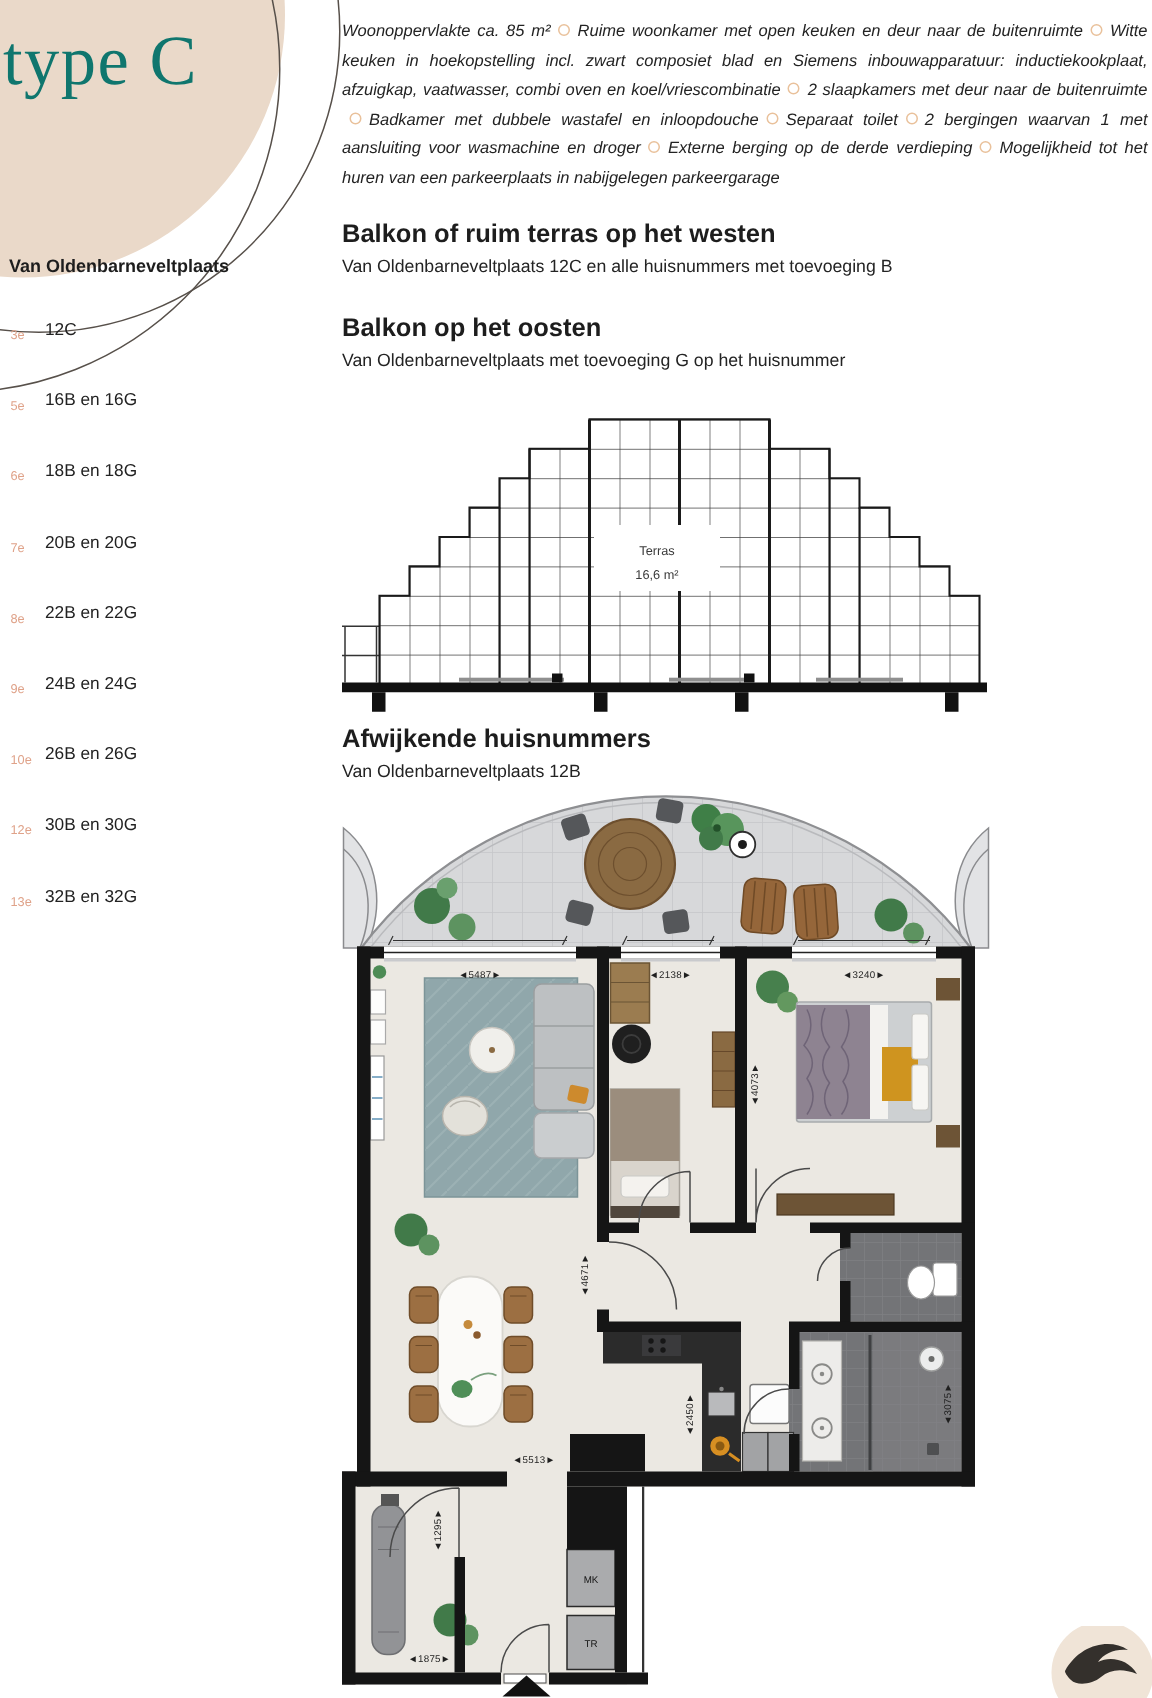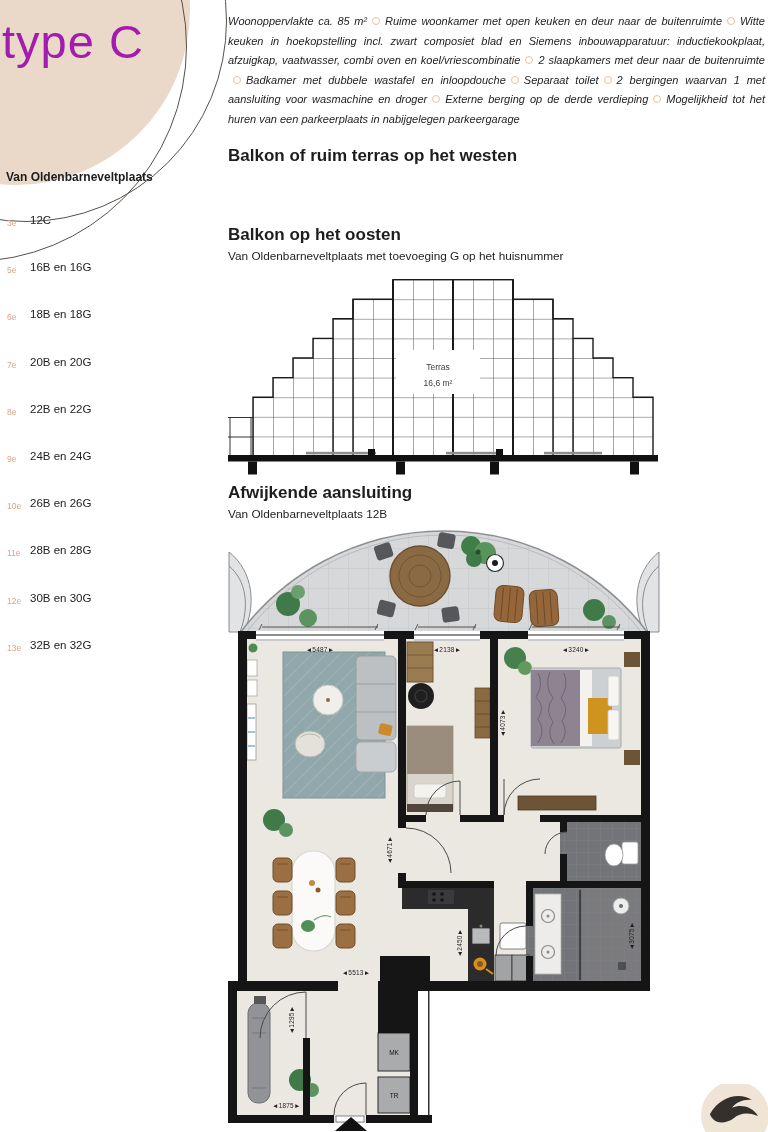--- a/index.html
+++ b/index.html
@@ -8,33 +8,33 @@
     background:#ffffff;color:#262626;
     font-family:"Liberation Sans",sans-serif;
   }
   
   .hero-fill{position:absolute;left:-160px;top:-165px;width:350px;height:350px;
     border-radius:50%;background:#ead9c9;}
   .hero-ring{position:absolute;border-radius:50%;border:1.2px solid #57504a;background:transparent;}
   .hero-ring.a{left:-175px;top:-180px;width:400px;height:400px;}
   .hero-ring.b{left:-245px;top:-170px;width:430px;height:430px;}
   .type-label{position:absolute;left:2px;top:14px;
-    font-family:Liberation Sans, sans-serif;font-size:47px;letter-spacing:1px;color:#a21caf;}
+    font-family:Liberation Serif, serif;font-size:47px;letter-spacing:1px;color:#0f766e;}
   
   .address-list{position:absolute;left:6px;top:170px;width:210px;}
   .address-title{font-size:12px;font-weight:bold;margin-bottom:3px;color:#1d1d1d;}
   .address-row{position:relative;padding-left:24px;font-size:11.5px;line-height:21.2px;color:#222;margin-top:26px;}
   .floor-sup{position:absolute;left:1px;top:3px;font-size:8.5px;color:#dfa289;}
   
   .main-col{position:absolute;left:228px;top:12px;width:537px;}
   .features{font-size:11px;line-height:19.6px;text-align:justify;color:#232323;font-style:italic;}
   .bullet{display:inline-block;width:6px;height:6px;border:1.5px solid #e9c19b;
     border-radius:50%;margin:0 5px;vertical-align:0px;}
   .sec{position:absolute;left:228px;width:537px;}
-  .sec.west{top:146px;} .sec.east{top:209px;margin-top:16px;} .sec.afw{top:483px;}
+  .sec.west{top:146px;} .sec.east{top:209px;} .sec.afw{top:483px;}
   .sec-title{font-size:17px;font-weight:bold;color:#1d1d1d;}
   .sec-body{font-size:11.8px;margin-top:4px;color:#232323;}
   
   .terras-diagram{position:absolute;left:228px;top:278px;width:430px;height:202px;}
   .floorplan{position:absolute;left:228px;top:528px;width:432px;height:604px;}
   .bird-logo{position:absolute;left:698px;top:1084px;width:70px;height:48px;overflow:hidden;}
   svg text.dim{font-family:"Liberation Sans",sans-serif;font-size:6.5px;fill:#1f1f1f;letter-spacing:.2px;}
   svg text.diagram-label{font-family:"Liberation Sans",sans-serif;font-size:8.5px;fill:#3a3a3a;}
   svg text.closet-label{font-family:"Liberation Sans",sans-serif;font-size:6.5px;fill:#141414;}
 </style>
@@ -48,31 +48,31 @@
 
 <div class="address-list">
   <div class="address-title">Van Oldenbarneveltplaats</div>
   <div class="address-row"><span class="floor-sup">3e</span><span>12C</span></div>
   <div class="address-row"><span class="floor-sup">5e</span><span>16B en 16G</span></div>
   <div class="address-row"><span class="floor-sup">6e</span><span>18B en 18G</span></div>
   <div class="address-row"><span class="floor-sup">7e</span><span>20B en 20G</span></div>
   <div class="address-row"><span class="floor-sup">8e</span><span>22B en 22G</span></div>
   <div class="address-row"><span class="floor-sup">9e</span><span>24B en 24G</span></div>
   <div class="address-row"><span class="floor-sup">10e</span><span>26B en 26G</span></div>
-  <div class="address-row"><span class="floor-sup">11e</span><span>28B en 28G</span></div>
   <div class="address-row"><span class="floor-sup">12e</span><span>30B en 30G</span></div>
   <div class="address-row"><span class="floor-sup">13e</span><span>32B en 32G</span></div>
 </div>
 
 <div class="main-col">
   <div class="features"><span>Woonoppervlakte ca. 85 m²</span><span class="bullet"></span><span>Ruime woonkamer met open keuken en deur naar de buitenruimte</span><span class="bullet"></span><span>Witte keuken in hoekopstelling incl. zwart composiet blad en Siemens inbouwapparatuur: inductiekookplaat, afzuigkap, vaatwasser, combi oven en koel/vriescombinatie</span><span class="bullet"></span><span>2 slaapkamers met deur naar de buitenruimte</span><span class="bullet"></span><span>Badkamer met dubbele wastafel en inloopdouche</span><span class="bullet"></span><span>Separaat toilet</span><span class="bullet"></span><span>2 bergingen waarvan 1 met aansluiting voor wasmachine en droger</span><span class="bullet"></span><span>Externe berging op de derde verdieping</span><span class="bullet"></span><span>Mogelijkheid tot het huren van een parkeerplaats in nabijgelegen parkeergarage</span></div>
 </div>
 
 <div class="sec west">
   <div class="sec-title">Balkon of ruim terras op het westen</div>
+  <div class="sec-body">Van Oldenbarneveltplaats 12C en alle huisnummers met toevoeging B</div>
 </div>
 <div class="sec east">
   <div class="sec-title">Balkon op het oosten</div>
   <div class="sec-body">Van Oldenbarneveltplaats met toevoeging G op het huisnummer</div>
 </div>
 
 <div class="terras-diagram">
 <svg width="430" height="202" viewBox="0 0 430 202" xmlns="http://www.w3.org/2000/svg">
   <defs>
     <pattern id="tiles" width="20" height="19.6" patternUnits="userSpaceOnUse" patternTransform="translate(5,1.6)">
@@ -100,21 +100,21 @@
   <g fill="#111">
     <rect x="20" y="183.5" width="9" height="13"></rect>
     <rect x="168" y="183.5" width="9" height="13"></rect>
     <rect x="262" y="183.5" width="9" height="13"></rect>
     <rect x="402" y="183.5" width="9" height="13"></rect>
   </g>
 </svg>
 </div>
 
 <div class="sec afw">
-  <div class="sec-title">Afwijkende aansluiting</div>
+  <div class="sec-title">Afwijkende huisnummers</div>
   <div class="sec-body">Van Oldenbarneveltplaats 12B</div>
 </div>
 
 <div class="floorplan">
 <svg width="432" height="604" viewBox="0 0 432 604" xmlns="http://www.w3.org/2000/svg">
   <defs>
     <pattern id="terr" width="20" height="20" patternUnits="userSpaceOnUse">
       <rect width="20" height="20" fill="#d7d8da"></rect>
       <path d="M20,0 H0 V20" stroke="#c5c6c9" stroke-width="1" fill="none"></path>
     </pattern>

